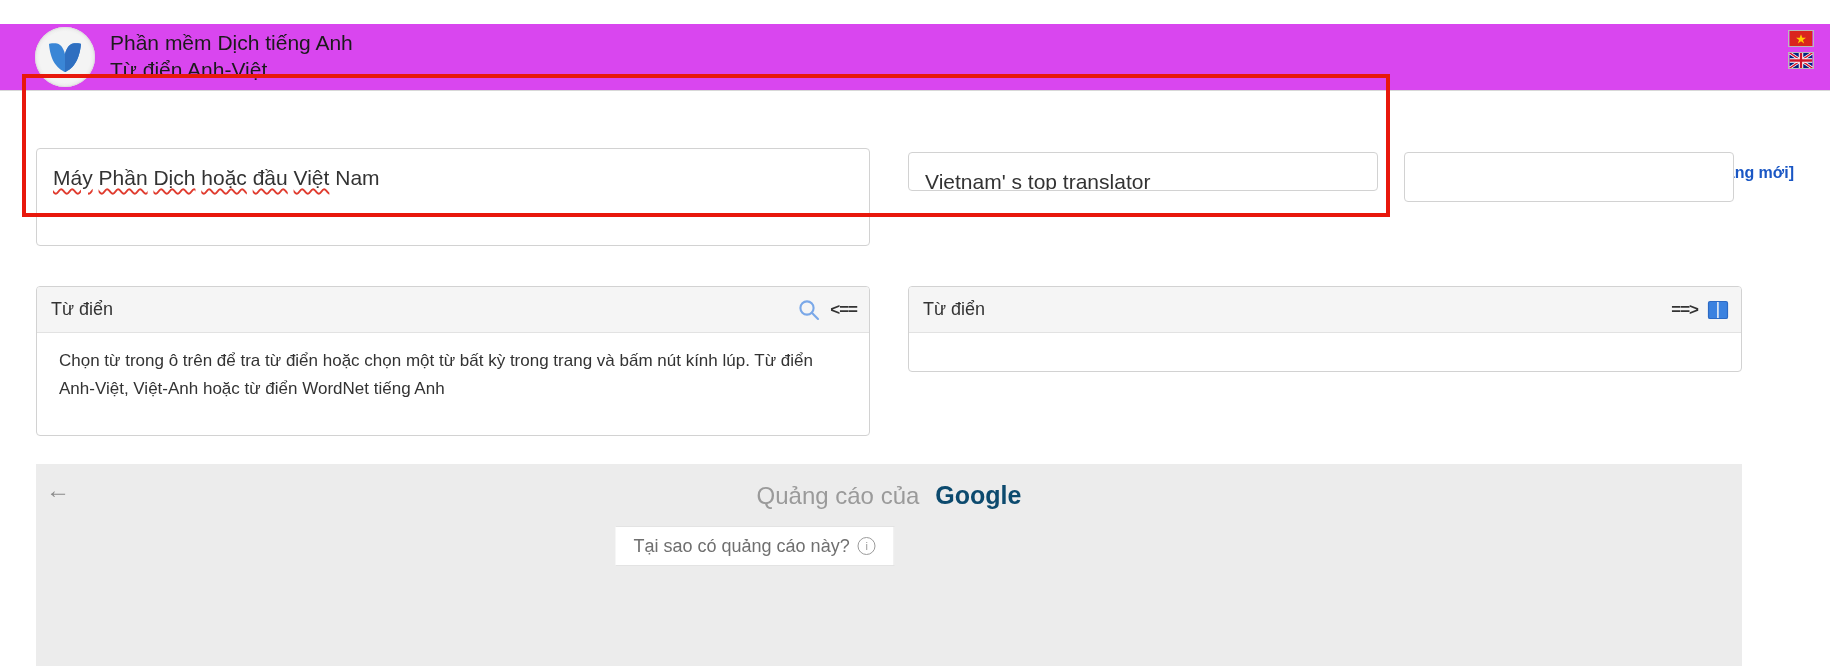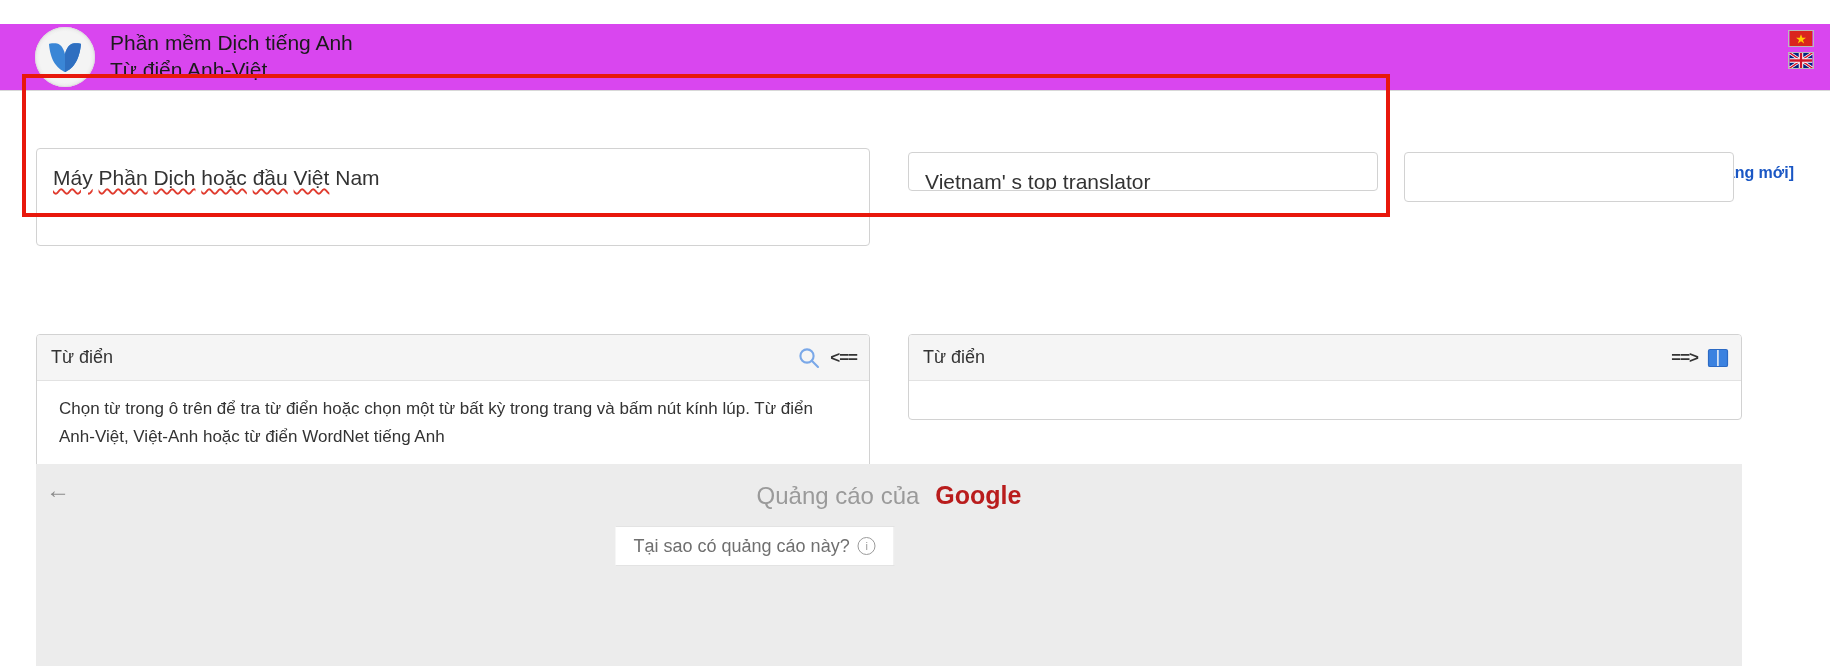--- a/index.html
+++ b/index.html
@@ -90,21 +90,21 @@
   .ta.src{left:36px;top:148px;width:834px;height:98px;}
   .ta.dst{left:908px;top:152px;width:470px;height:39px;}
   .ta.extra{left:1404px;top:152px;width:330px;height:50px;}
   .sp{ text-decoration-line:underline; text-decoration-style:wavy;
        text-decoration-color:#e03b2e; text-decoration-thickness:1.5px;
        text-underline-offset:3px; }
 
   
   .dict{
     position:absolute;background:#fff;
-    border:1px solid #d2d2d2;border-radius:4px;box-sizing:border-box;margin-top:48px;
+    border:1px solid #d2d2d2;border-radius:4px;box-sizing:border-box;
   }
   .dict.left{left:36px;top:286px;width:834px;height:150px;}
   .dict.right{left:908px;top:286px;width:834px;height:86px;}
   .dict-head{
     position:relative;height:45px;background:#f5f5f5;
     border-bottom:1px solid #e2e2e2;border-radius:3px 3px 0 0;
     display:flex;align-items:center;
   }
   .dict-title{font-size:18px;color:#333;margin-left:14px;}
   .dict-right-tools{
@@ -125,21 +125,21 @@
   }
   .ad-back{
     position:absolute;left:10px;top:14px;font-size:24px;color:#8b8b8b;
     line-height:24px;cursor:pointer;
   }
   .ad-caption{
     position:absolute;left:0;right:0;top:17px;text-align:center;
     font-size:24px;color:#9a9a9a;white-space:nowrap;
   }
   .ad-caption .gword{
-    color:#b91c1c;font-weight:bold;font-size:25px;margin-left:16px;
+    color:#0c4a6e;font-weight:bold;font-size:25px;margin-left:16px;
   }
   .ad-row{
     position:absolute;left:50%;transform:translateX(-50%);top:62px;
     display:flex;align-items:stretch;height:40px;
     width:547px;
   }
   .ad-block{
     background:#3b7ded;color:#fff;font-size:19px;
     display:flex;align-items:center;justify-content:center;
     padding:0 22px;white-space:nowrap;cursor:pointer;

